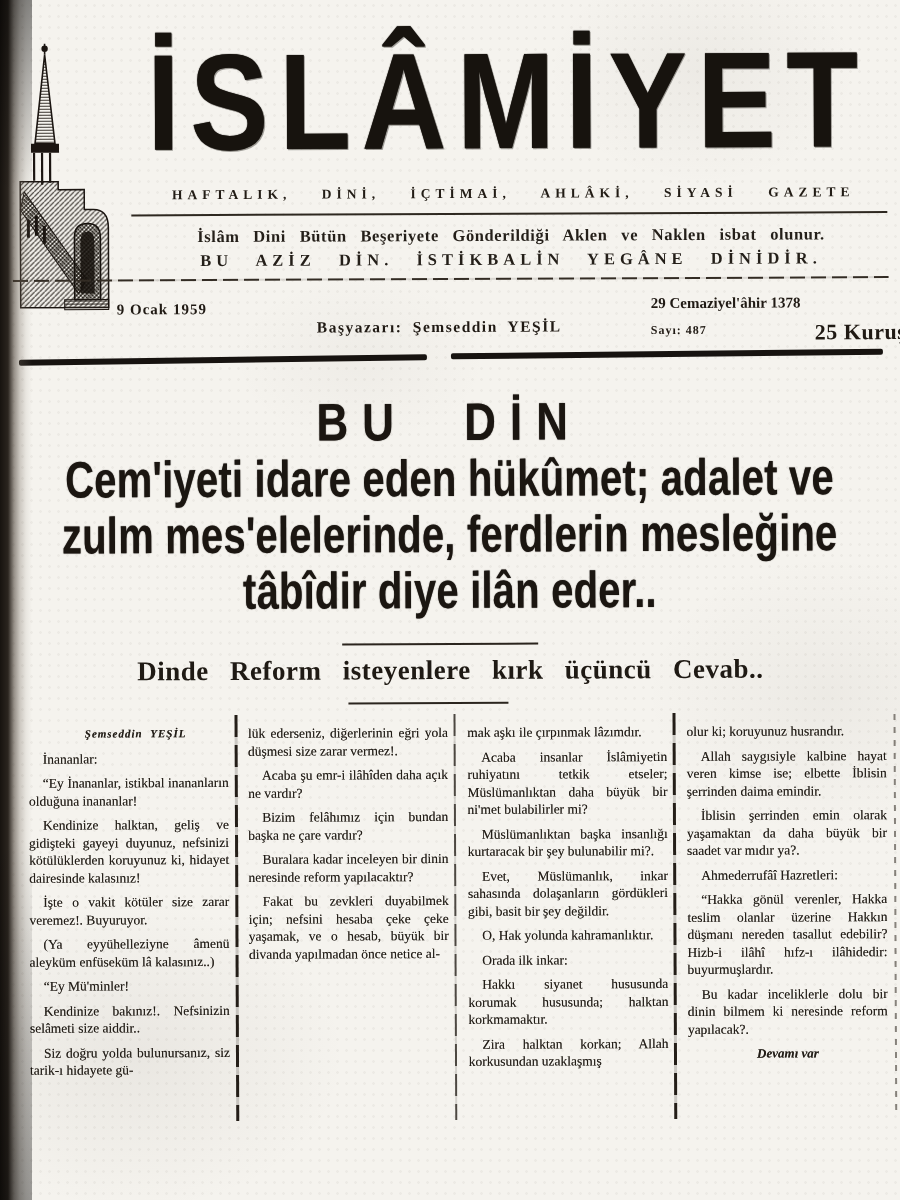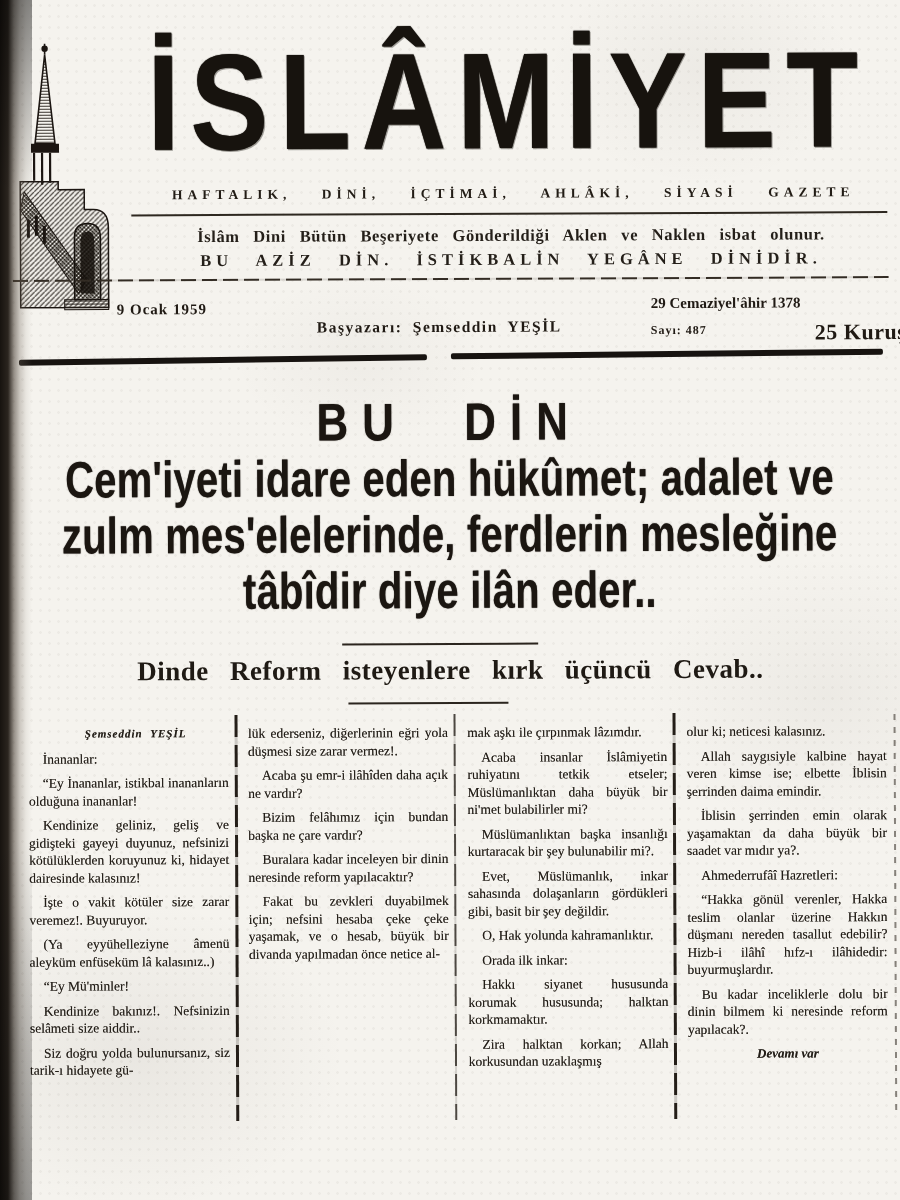--- a/index.html
+++ b/index.html
@@ -127,21 +127,21 @@
 
     <div class="subrule-t"></div>
     <div class="subhead">Dinde Reform isteyenlere kırk üçüncü Cevab..</div>
     <div class="subrule-b"></div>
 
     <div class="columns">
       <div class="col">
         <p class="byline">Şemseddin YEŞİL</p>
         <p>İnananlar:</p>
         <p>“Ey İnananlar, istikbal inananların olduğuna inananlar!</p>
-        <p>Kendinize geliniz, geliş ve gidişteki gayeyi duyunuz, nefsinizi kötülüklerden koruyunuz ki, hidayet dairesinde kalasınız!</p>
+        <p>Kendinize halktan, geliş ve gidişteki gayeyi duyunuz, nefsinizi kötülüklerden koruyunuz ki, hidayet dairesinde kalasınız!</p>
         <p>İşte o vakit kötüler size zarar veremez!. Buyuruyor.</p>
         <p>(Ya eyyühelleziyne âmenü aleyküm enfüseküm lâ kalasınız..)</p>
         <p>“Ey Mü'minler!</p>
         <p>Kendinize bakınız!. Nefsinizin selâmeti size aiddir..</p>
         <p>Siz doğru yolda bulunursanız, siz tarik-ı hidayete gü-</p>
       </div>
       <div class="col">
         <p class="cont">lük ederseniz, diğerlerinin eğri yola düşmesi size zarar vermez!.</p>
         <p>Acaba şu emr-i ilâhîden daha açık ne vardır?</p>
         <p>Bizim felâhımız için bundan başka ne çare vardır?</p>
@@ -152,21 +152,21 @@
         <p class="cont">mak aşkı ile çırpınmak lâzımdır.</p>
         <p>Acaba insanlar İslâmiyetin ruhiyatını tetkik etseler; Müslümanlıktan daha büyük bir ni'met bulabilirler mi?</p>
         <p>Müslümanlıktan başka insanlığı kurtaracak bir şey bulunabilir mi?.</p>
         <p>Evet, Müslümanlık, inkar sahasında dolaşanların gördükleri gibi, basit bir şey değildir.</p>
         <p>O, Hak yolunda kahramanlıktır.</p>
         <p>Orada ilk inkar:</p>
         <p>Hakkı siyanet hususunda korumak hususunda; halktan korkmamaktır.</p>
         <p>Zira halktan korkan; Allah korkusundan uzaklaşmış</p>
       </div>
       <div class="col">
-        <p class="cont">olur ki; neticesi kalasınız.</p>
+        <p class="cont">olur ki; koruyunuz husrandır.</p>
         <p>Allah saygısiyle kalbine hayat veren kimse ise; elbette İblisin şerrinden daima emindir.</p>
         <p>İblisin şerrinden emin olarak yaşamaktan da daha büyük bir saadet var mıdır ya?.</p>
         <p>Ahmederrufâî Hazretleri:</p>
         <p>“Hakka gönül verenler, Hakka teslim olanlar üzerine Hakkın düşmanı nereden tasallut edebilir? Hizb-i ilâhî hıfz-ı ilâhidedir: buyurmuşlardır.</p>
         <p>Bu kadar inceliklerle dolu bir dinin bilmem ki neresinde reform yapılacak?.</p>
         <p class="devami">Devamı var</p>
       </div>
     </div>
 
     <div class="divider d1"></div>

